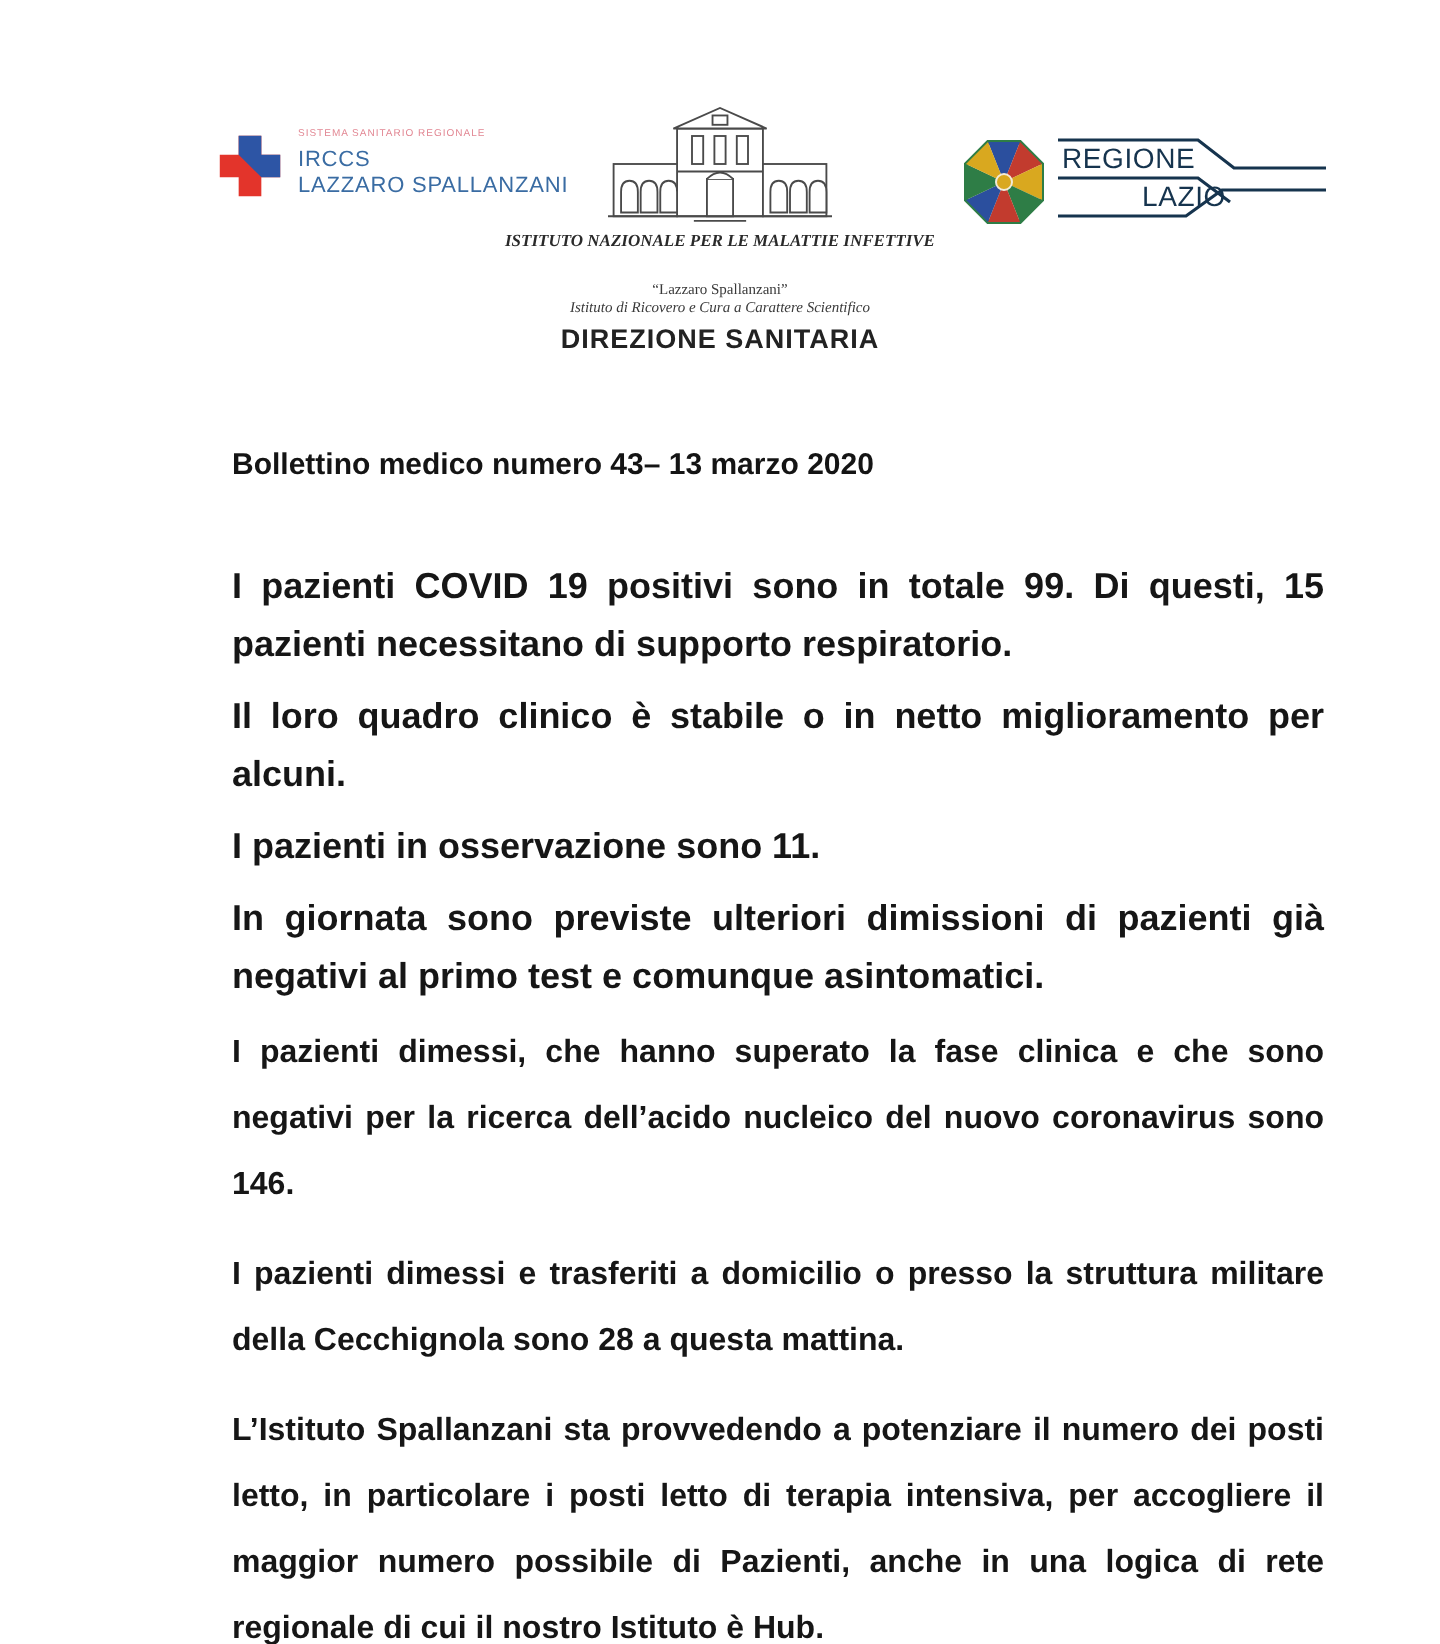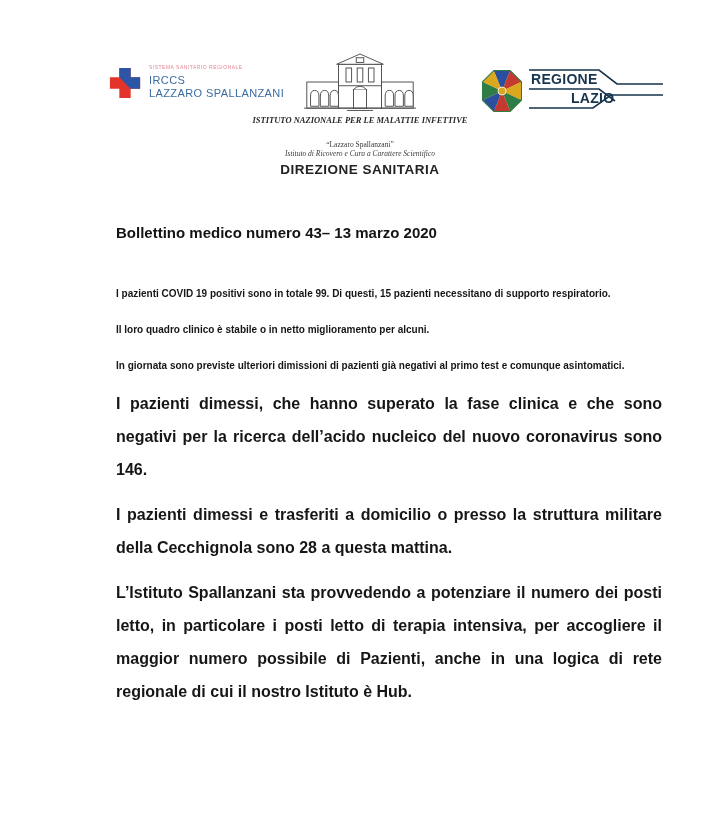--- a/index.html
+++ b/index.html
@@ -24,30 +24,30 @@
   .inst-line2{font-family:"Liberation Serif",serif;font-size:7.5px;color:#3a3a3a;
               line-height:9px;margin-top:15px;}
   .inst-line3{font-family:"Liberation Serif",serif;font-style:italic;font-size:7.5px;
               color:#3a3a3a;line-height:9px;}
   .inst-line4{font-size:13.5px;font-weight:bold;letter-spacing:.5px;color:#222;
               margin-top:4px;}
 
   .lazio-logo{position:absolute;left:482px;top:66px;display:flex;align-items:center;}
   .lazio-wordmark{position:relative;width:134px;height:50px;margin-left:7px;}
   .lazio-wordmark svg{position:absolute;left:0;top:0;}
-  .lazio-line{position:absolute;left:2px;font-size:14px;font-weight:bold;
+  .lazio-line{position:absolute;left:2px;font-size:14px;font-weight:normal;
               letter-spacing:.3px;color:#16344e;line-height:15px;}
   .lazio-line.l1{top:6px;}
   .lazio-line.l2{top:25px;padding-left:40px;}
 
   
   .doc{padding:0 58px 0 76px;margin-left:40px;}
   .doc-title{font-size:15px;font-weight:bold;margin:52px 0 38px 0;color:#141414;}
   .doc p{font-weight:bold;text-align:justify;color:#161616;}
-  .doc p.normal{font-size:10px;line-height:29px;margin:0 0 7px 0;}
+  .doc p.normal{font-size:18px;line-height:29px;margin:0 0 7px 0;}
   .doc p.large{font-size:16px;line-height:33px;margin:0 0 12px 0;}
 </style>
 </head>
 <body>
 
 <div class="page">
 
   <header class="letterhead">
 
     <div class="irccs-logo">
@@ -118,19 +118,20 @@
       </div>
     </div>
 
   </header>
 
   <main class="doc">
     <h1 class="doc-title">Bollettino medico numero 43– 13 marzo 2020</h1>
 
     <p class="normal">I pazienti COVID 19 positivi sono in totale 99. Di questi, 15 pazienti necessitano di supporto respiratorio.</p>
     <p class="normal">Il loro quadro clinico è stabile o in netto miglioramento per alcuni.</p>
+    <p class="normal">I pazienti in osservazione sono 11.</p>
     <p class="normal">In giornata sono previste ulteriori dimissioni di pazienti già negativi al primo test e comunque asintomatici.</p>
     <p class="large">I pazienti dimessi, che hanno superato la fase clinica e che sono negativi per la ricerca dell’acido nucleico del nuovo coronavirus sono 146.</p>
     <p class="large">I pazienti dimessi e trasferiti a domicilio o presso la struttura militare della Cecchignola sono 28 a questa mattina.</p>
     <p class="large">L’Istituto Spallanzani sta provvedendo a potenziare il numero dei posti letto, in particolare i posti letto di terapia intensiva, per accogliere il maggior numero possibile di Pazienti, anche in una logica di rete regionale di cui il nostro Istituto è Hub.</p>
   </main>
 
 </div>
 
 </body></html>

